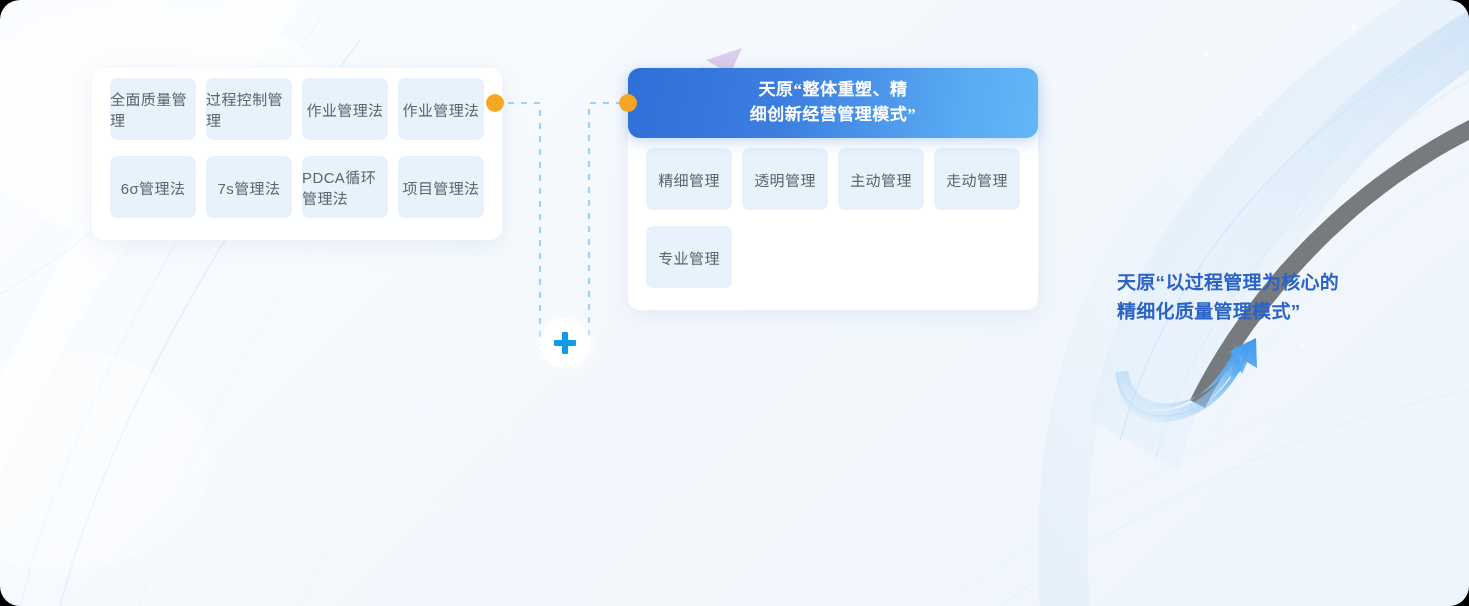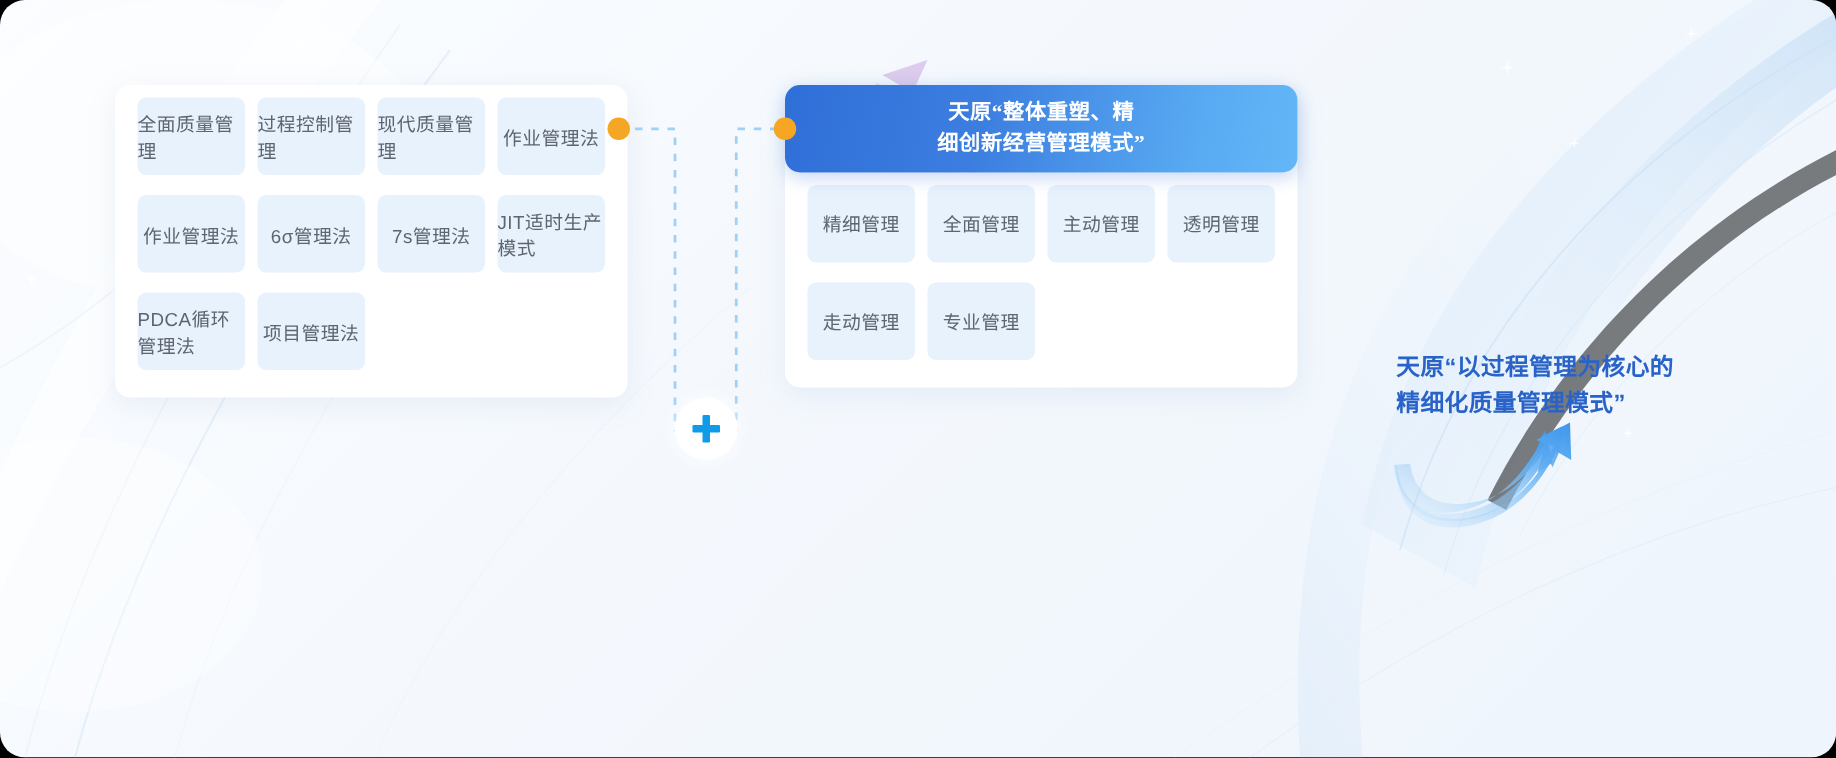--- a/index.html
+++ b/index.html
@@ -131,21 +131,20 @@
     position: absolute;
     left: 1117px;
     top: 268px;
     width: 230px;
     color: #2a63c8;
     font-size: 19px;
     font-weight: bold;
     line-height: 1.55;
     letter-spacing: 0.3px;
     white-space: pre-line;
-    margin-top: 12px;
   }
   #arrow {
     position: absolute;
     left: 1090px;
     top: 330px;
     width: 200px;
     height: 110px;
   }
 </style>
 </head>
@@ -216,41 +215,38 @@
     </svg>
     <svg class="sparkle" style="left:1298px; top:342px;" width="9" height="9" viewBox="0 0 22 22">
       <path d="M11 0 L13 9 L22 11 L13 13 L11 22 L9 13 L0 11 L9 9 Z" fill="#ffffff" opacity="0.9"></path>
     </svg>
   </div>
 
   <div class="panel" id="panel-left">
     <div class="panel-grid">
       <div class="grid-cell">全面质量管理</div>
       <div class="grid-cell">过程控制管理</div>
-      <div class="grid-cell">现代质量管理</div>
       <div class="grid-cell">作业管理法</div>
       <div class="grid-cell">作业管理法</div>
       <div class="grid-cell">6σ管理法</div>
       <div class="grid-cell">7s管理法</div>
-      <div class="grid-cell">JIT适时生产模式</div>
       <div class="grid-cell">PDCA循环管理法</div>
       <div class="grid-cell">项目管理法</div>
     </div>
   </div>
 
   <div class="panel" id="panel-right">
     <div class="panel-header">
       <div class="panel-header-text">天原“整体重塑、精
 细创新经营管理模式”</div>
     </div>
     <div class="panel-grid">
       <div class="grid-cell">精细管理</div>
-      <div class="grid-cell">全面管理</div>
+      <div class="grid-cell">透明管理</div>
       <div class="grid-cell">主动管理</div>
-      <div class="grid-cell">透明管理</div>
       <div class="grid-cell">走动管理</div>
       <div class="grid-cell">专业管理</div>
     </div>
   </div>
 
   <div id="connector">
     <svg class="conn-svg" viewBox="0 0 170 300">
       <path d="M15,23 H60 V265" fill="none" stroke="#9fd0f5" stroke-width="2.2" stroke-dasharray="6 7" stroke-linecap="butt"></path>
       <path d="M155,23 H109 V265" fill="none" stroke="#9fd0f5" stroke-width="2.2" stroke-dasharray="6 7" stroke-linecap="butt"></path>
     </svg>

